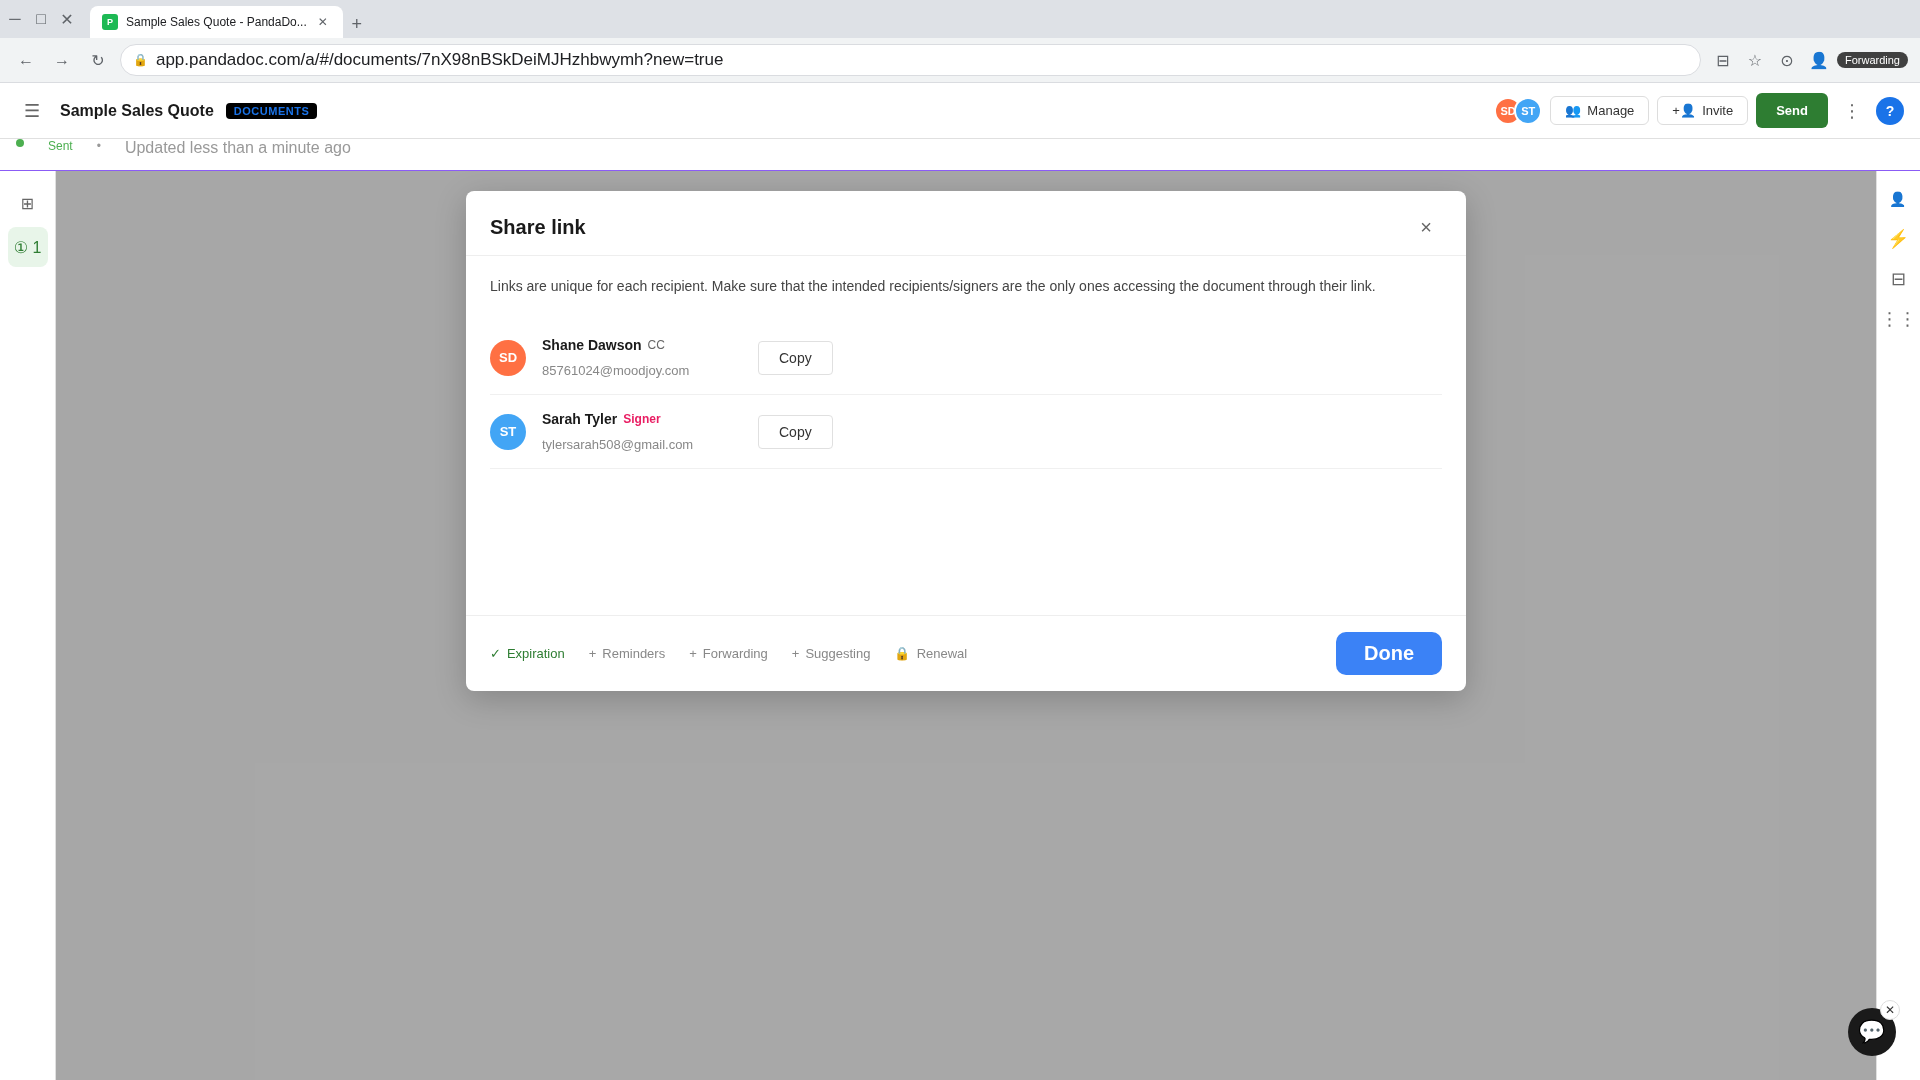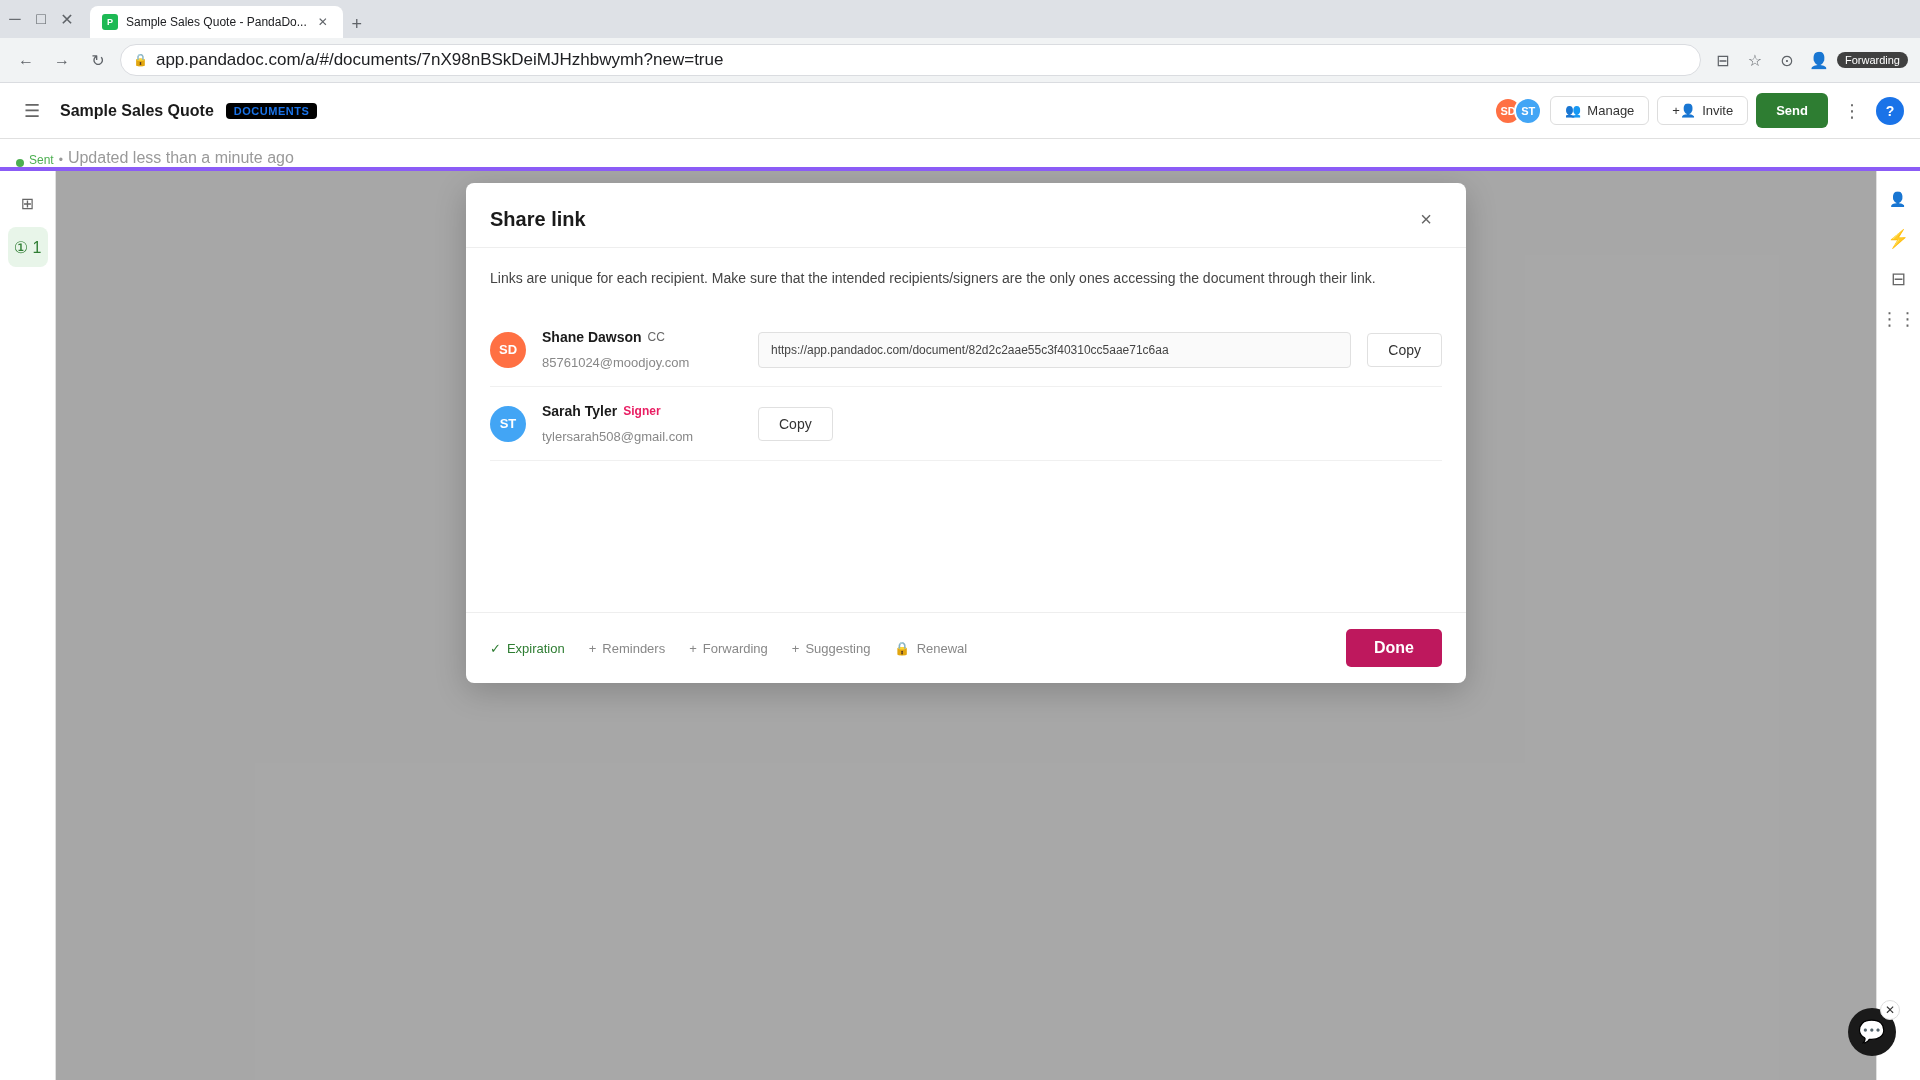--- a/index.html
+++ b/index.html
@@ -270,25 +270,25 @@
       display: flex;
       align-items: center;
       justify-content: center;
       font-size: 14px;
       font-weight: 600;
     }
 
     .app-subheader {
       height: 32px;
       background: #fff;
-      border-bottom: 4px solid #8b5cf6;
-      display: flex;
-      align-items: flex-end;
+      border-bottom: 1px solid #8b5cf6;
+      display: flex;
+      align-items: flex-start;
       padding: 0 16px;
-      gap: 5px;
+      gap: 24px;
     }
     .status-dot {
       width: 8px;
       height: 8px;
       border-radius: 50%;
       background: #4caf50;
     }
     .status-text {
       font-size: 12px;
       color: #4caf50;
@@ -365,21 +365,21 @@
     .modal-overlay {
       position: absolute;
       top: 0;
       left: 0;
       right: 0;
       bottom: 0;
       background: rgba(0,0,0,0.3);
       display: flex;
       align-items: flex-start;
       justify-content: center;
-      padding-top: 12px;
+      padding-top: 20px;
     }
 
     
     .modal {
       background: #fff;
       border-radius: 8px;
       width: 1000px;
       min-height: 500px;
       box-shadow: 0 8px 32px rgba(0,0,0,0.2);
       display: flex;
@@ -516,25 +516,25 @@
       font-size: 13px;
       cursor: pointer;
     }
     .footer-item-active {
       color: #2e7d32;
     }
     .footer-item-inactive {
       color: #888;
     }
     .done-btn {
-      background: #be185d;
+      background: #3b82f6;
       color: #fff;
       padding: 10px 28px;
-      border-radius: 5px;
-      font-size: 16px;
+      border-radius: 10px;
+      font-size: 20px;
       font-weight: 600;
       cursor: pointer;
       border: none;
     }
 
     
     .chat-widget {
       position: fixed;
       bottom: 24px;
       right: 24px;
@@ -665,23 +665,20 @@
 
             <div class="recipient-row">
               <div class="recipient-avatar" style="background:#ff7043;">SD</div>
               <div class="recipient-info">
                 <div class="recipient-name">
                   <span>Shane Dawson</span>
                   <span class="role-cc">CC</span>
                 </div>
                 <div class="recipient-email">85761024@moodjoy.com</div>
               </div>
-              <div class="link-field">
-                <span>https://app.pandadoc.com/document/82d2c2aae55c3f40310cc5aae71c6aa</span>
-              </div>
               <button class="copy-btn">Copy</button>
             </div>
 
             <div class="recipient-row">
               <div class="recipient-avatar" style="background:#42a5f5;">ST</div>
               <div class="recipient-info">
                 <div class="recipient-name">
                   <span>Sarah Tyler</span>
                   <span class="role-signer">Signer</span>
                 </div>

